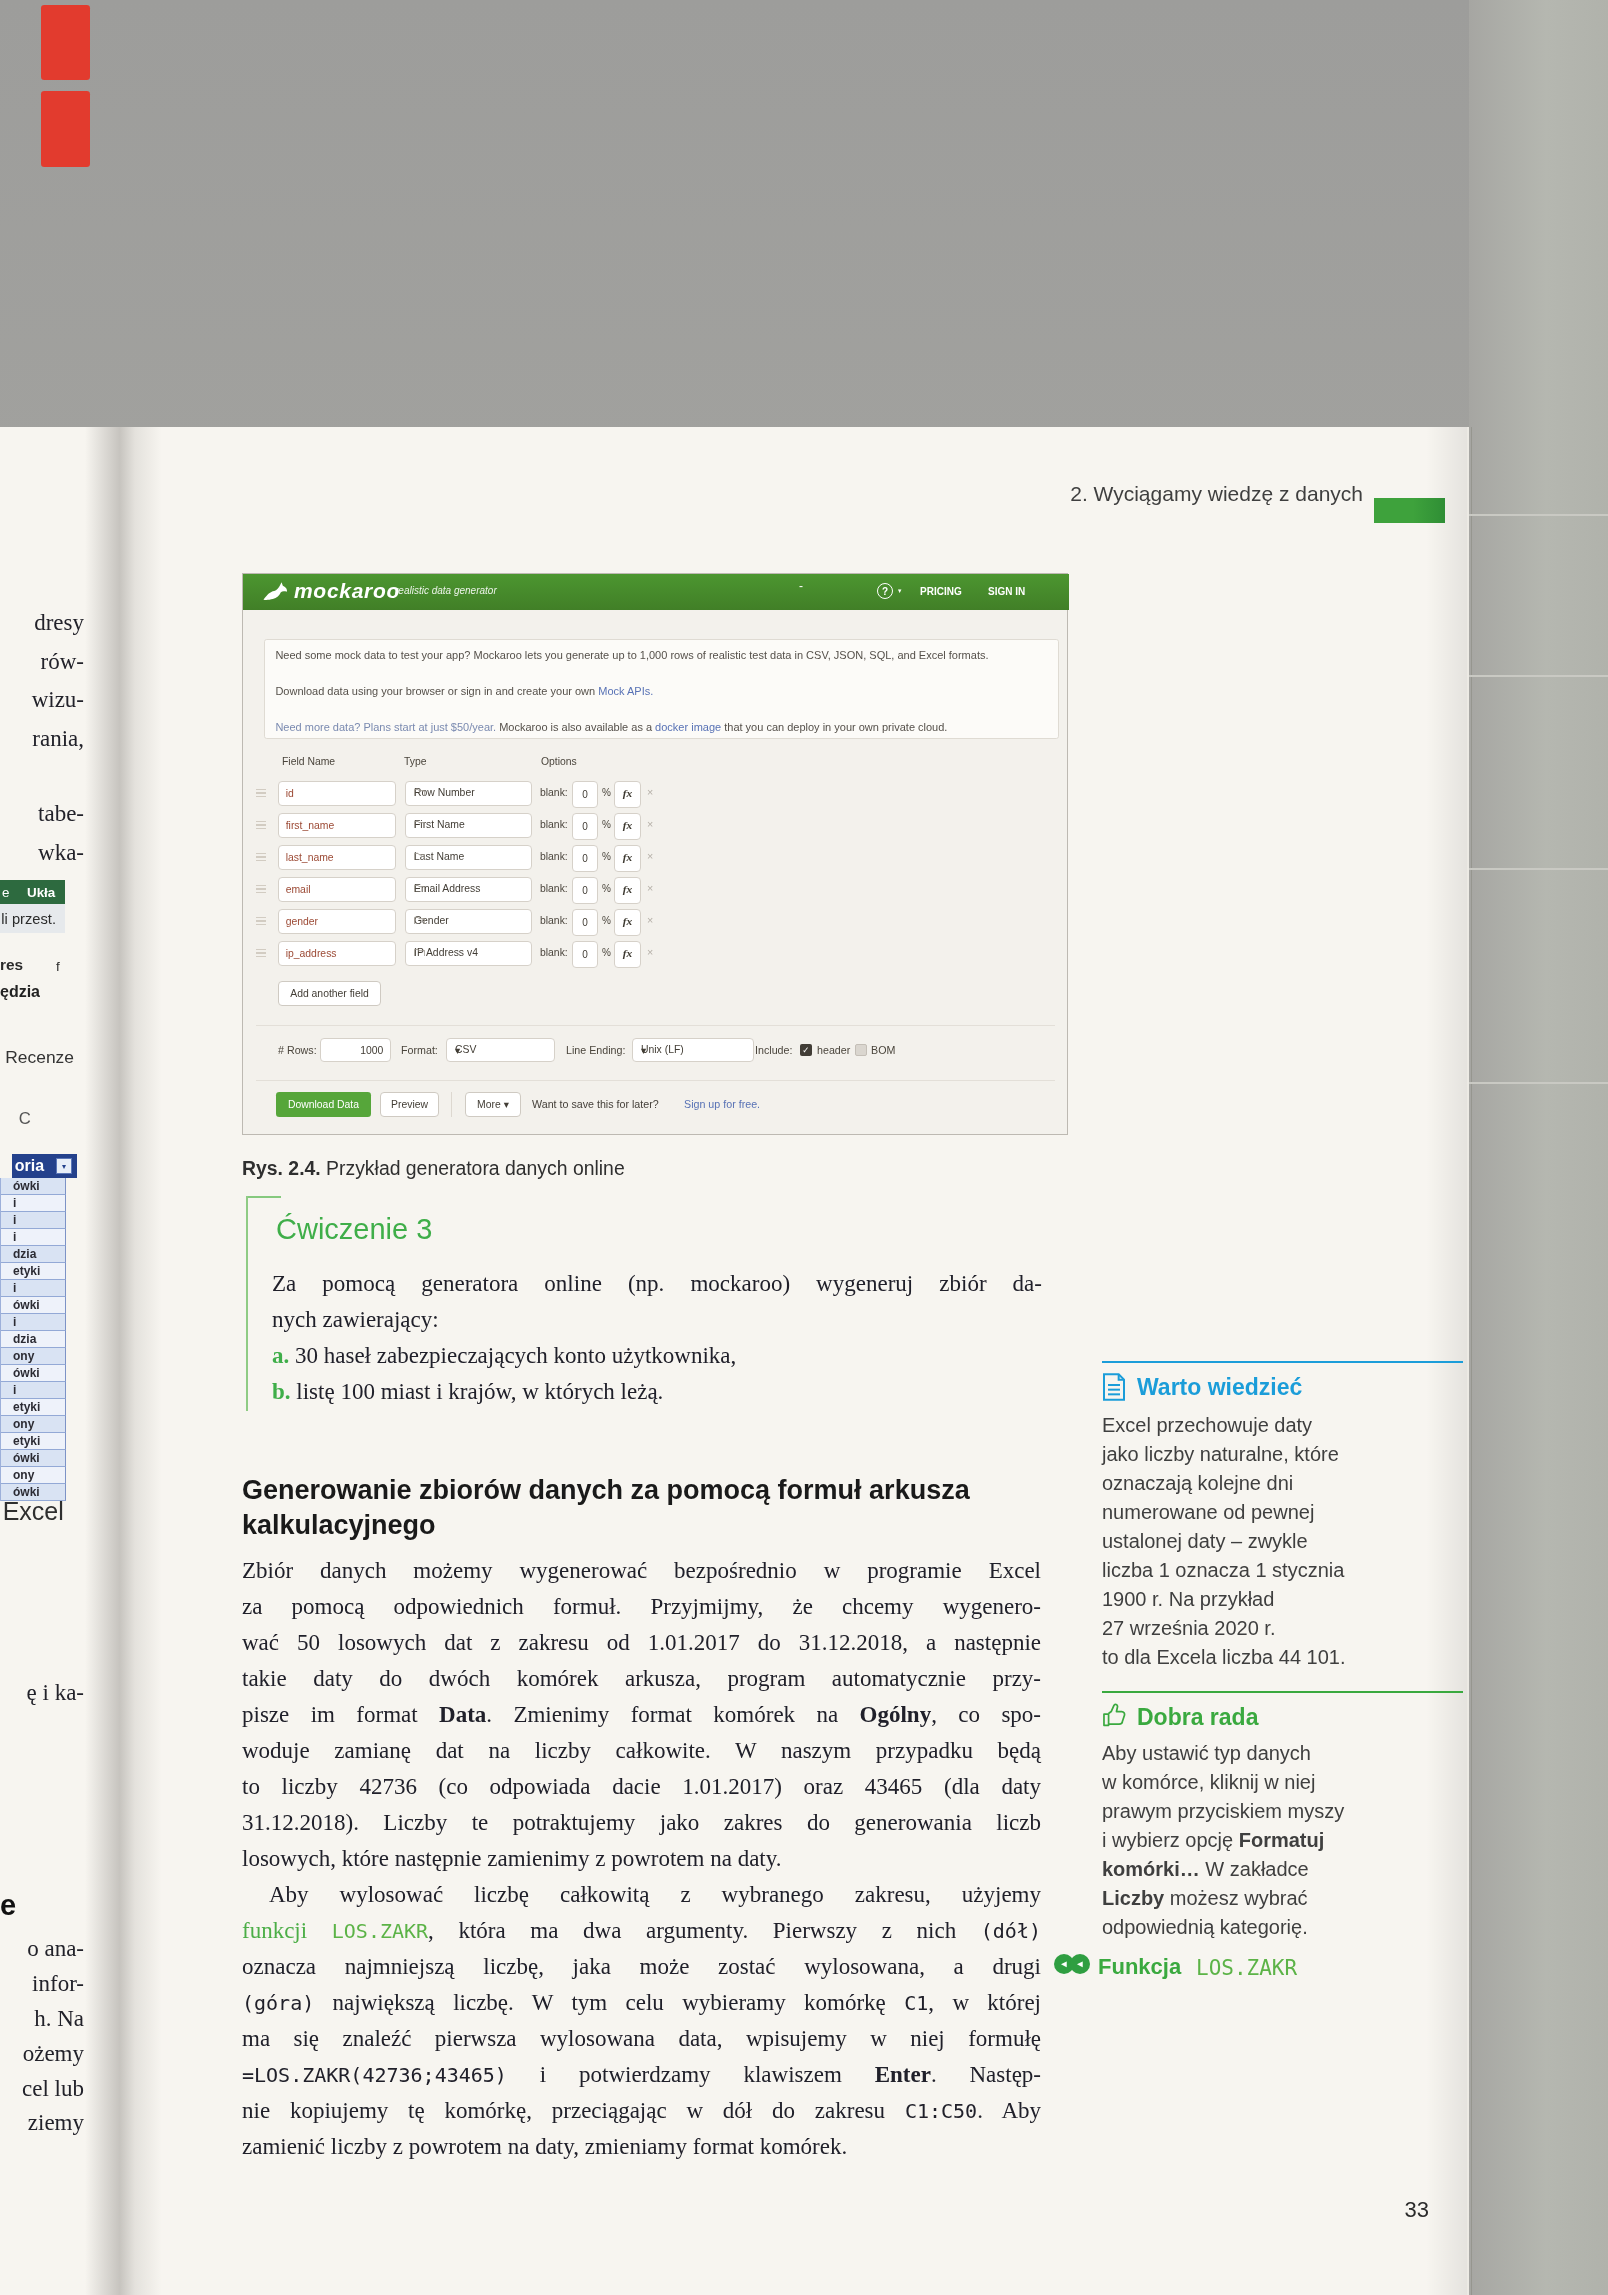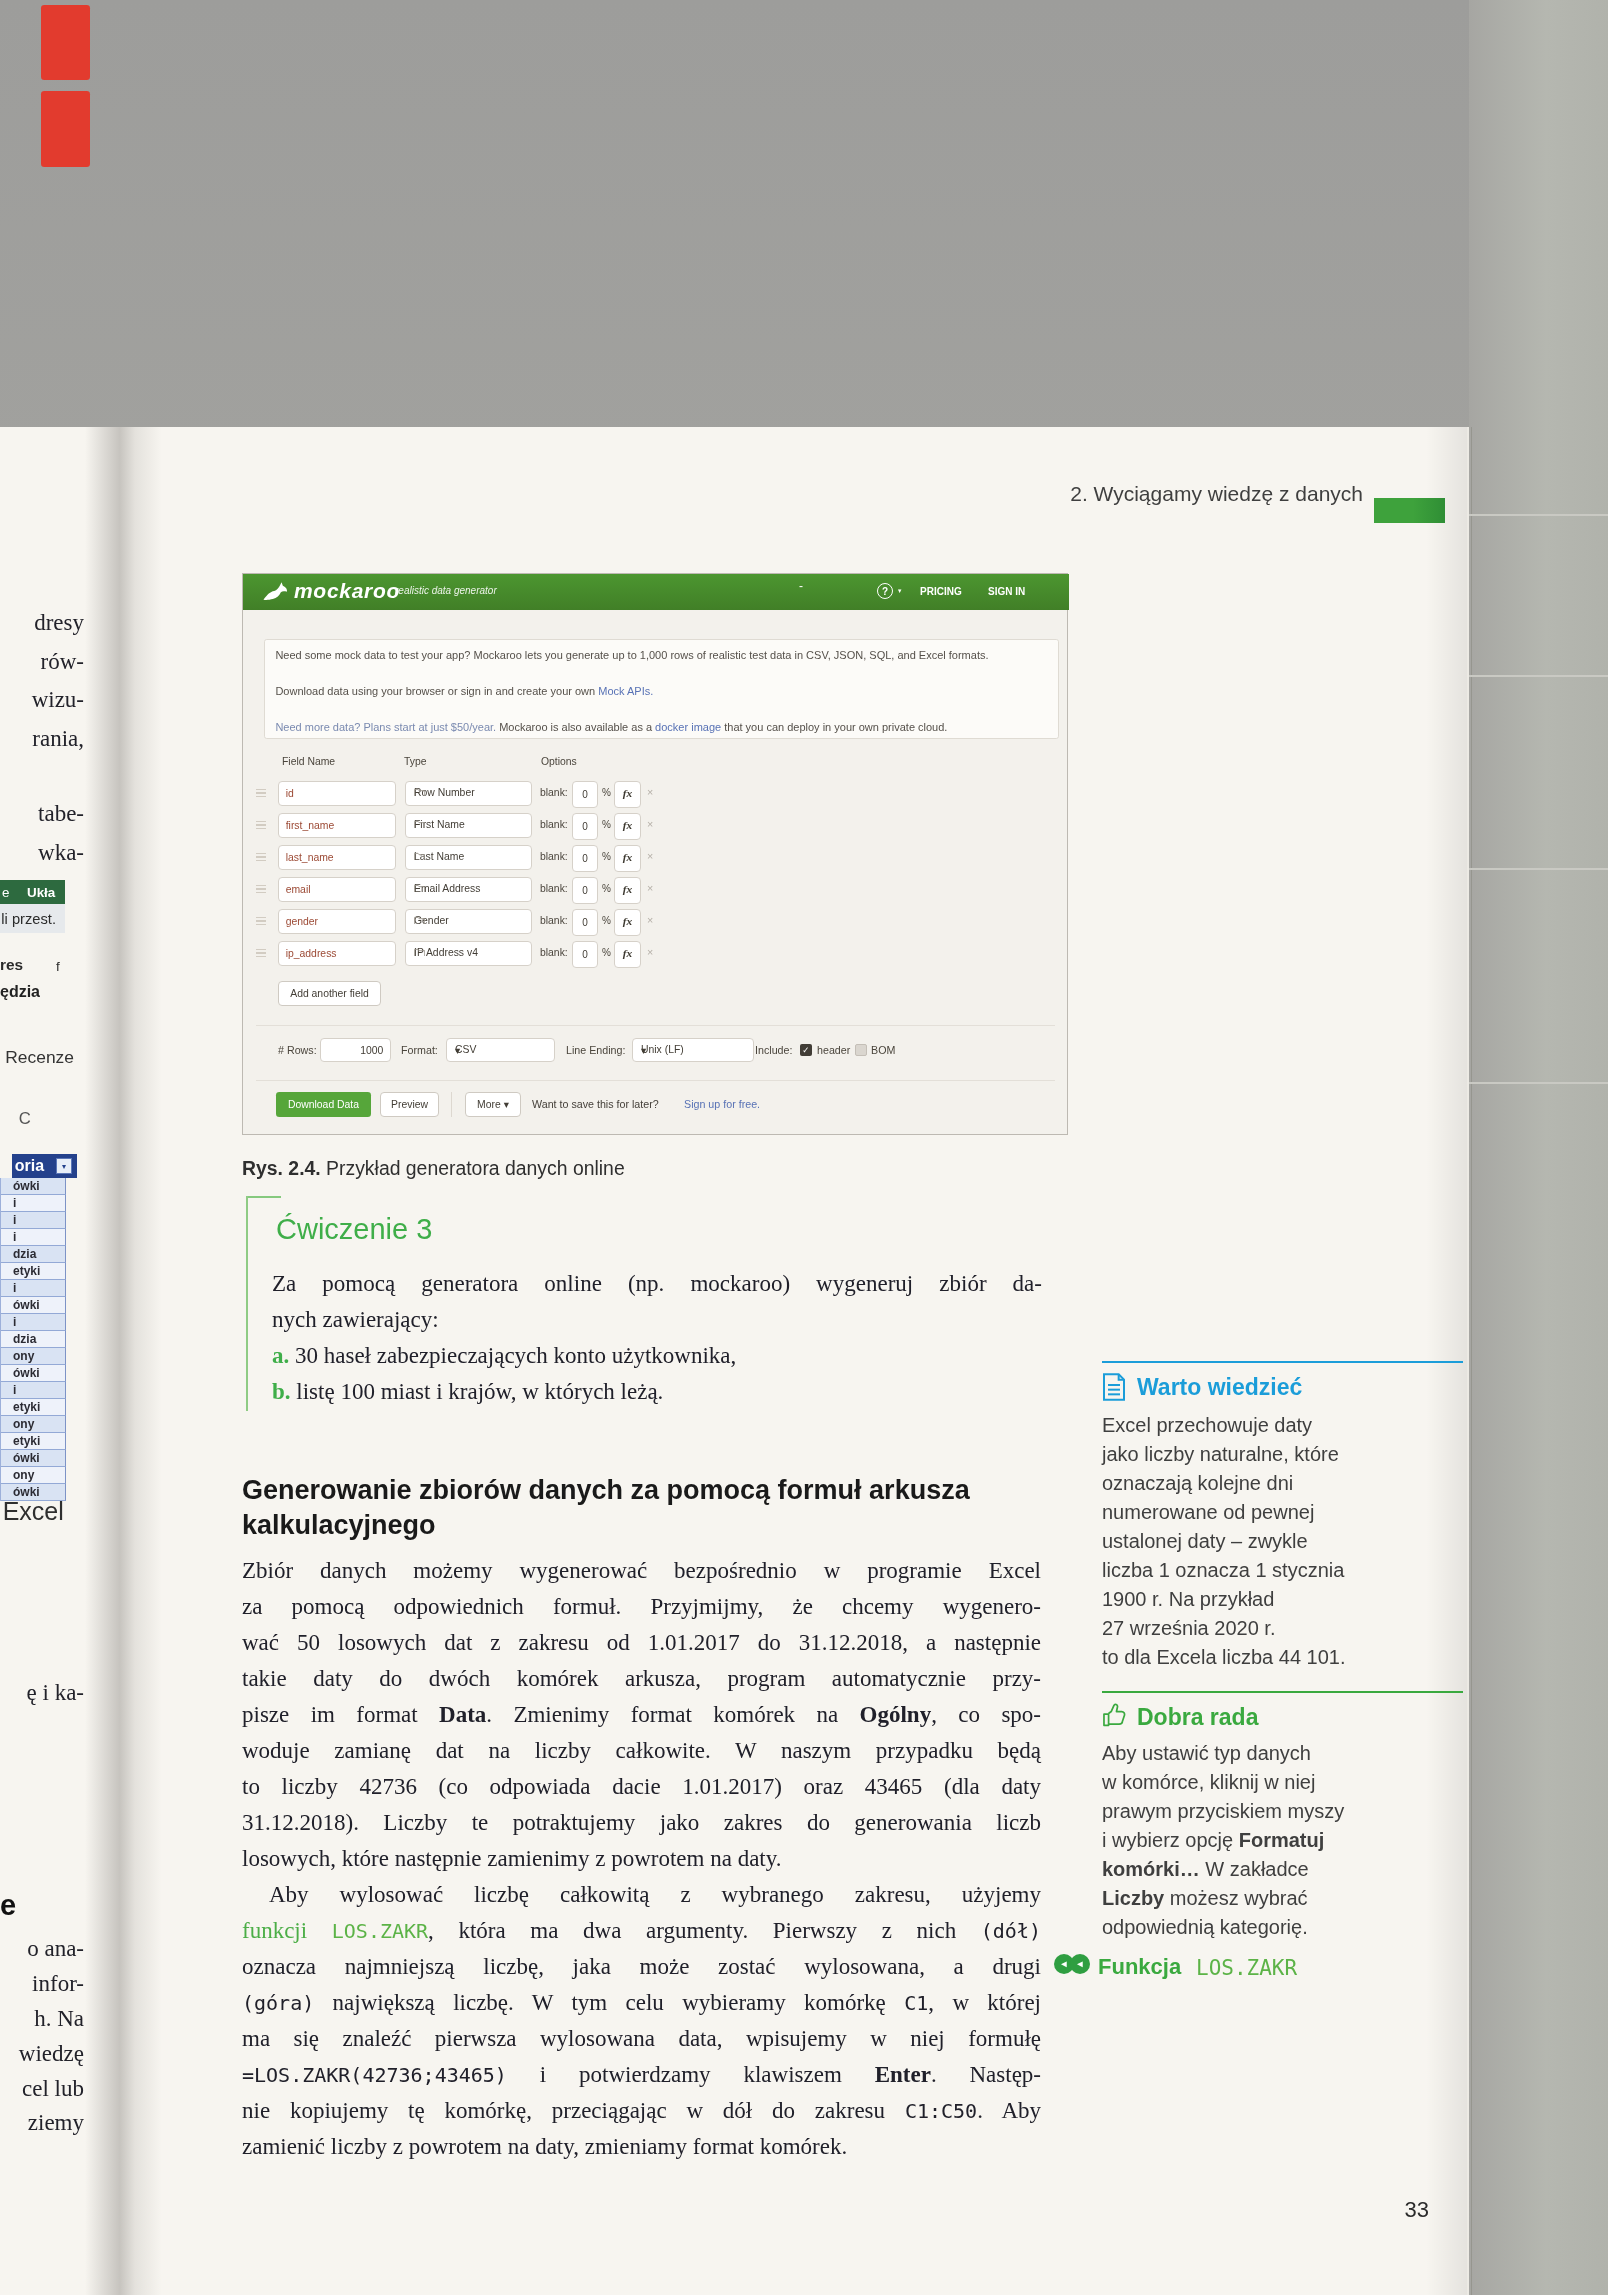--- a/index.html
+++ b/index.html
@@ -147,21 +147,21 @@
     <div class="xrow">ony</div>
     <div class="xrow">ówki</div>
   </div>
   <span class="abs" style="left:2.7px;top:1497px;font-size:25px;color:#2f2f2f;">Excel</span>
 
   <div class="lfrag" style="top:1680px;">ę i ka-</div>
   <span class="abs" style="left:0;top:1889px;font-size:29px;font-weight:bold;color:#111;">e</span>
   <div class="lfrag" style="top:1936px;">o ana-</div>
   <div class="lfrag" style="top:1971px;">infor-</div>
   <div class="lfrag" style="top:2006px;">h. Na</div>
-  <div class="lfrag" style="top:2041px;">wiedzę</div>
+  <div class="lfrag" style="top:2041px;">ożemy</div>
   <div class="lfrag" style="top:2076px;">cel lub</div>
   <div class="lfrag" style="top:2110px;">ziemy</div>
 
   <div class="mock">
     <div class="mnav">
       <span class="abs" style="left:18.7px;top:7.3px;">
         <svg width="27" height="21.4" viewBox="0 0 40 32">
             <path fill="#ffffff" d="M2 28 C8 20 12 16 18 15 C22 14 25 10 27 6 L29 2 L31 7 C36 9 38 13 37 16 C33 15 30 15 28 17 C26 22 22 26 16 27 C11 28 7 29 2 28 Z"></path>
           </svg>
       </span>

